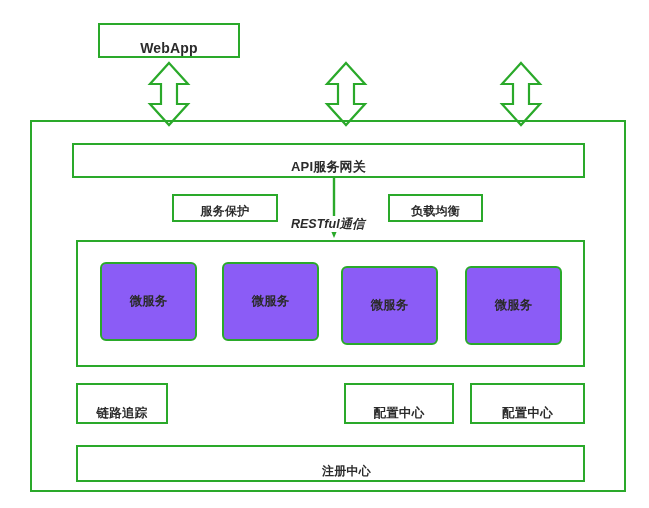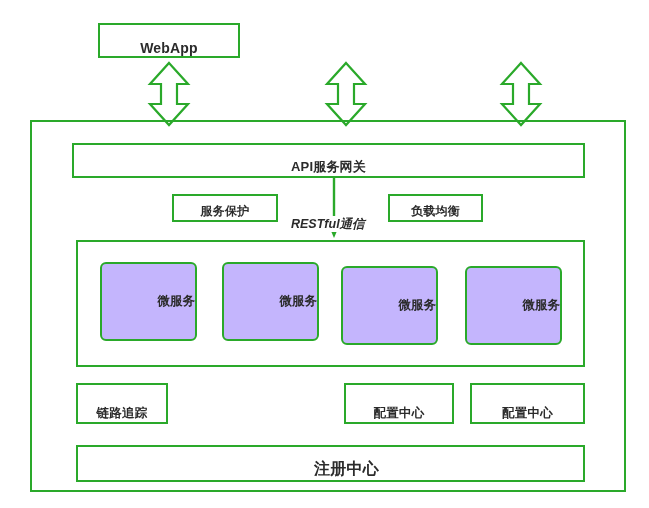--- a/index.html
+++ b/index.html
@@ -45,33 +45,33 @@
     position: absolute;
     box-sizing: border-box;
     border: 2px solid #2aa92a;
     background: #ffffff;
   }
   .ms-box {
     position: absolute;
     box-sizing: border-box;
     border: 2px solid #2aa92a;
     border-radius: 6px;
-    background: #c4b5fd;
+    background: #8b5cf6;
     display: flex;
     align-items: center;
-    justify-content: flex-end;
+    justify-content: center;
     font-size: 12.5px;
     font-weight: bold;
     color: #2b2b2b;
   }
   .infra-box {
     font-size: 12.5px;
   }
   .registry-box {
-    font-size: 16px;
+    font-size: 12px;
     padding-left: 32px;
   }
   .outer-frame {
     position: absolute;
     box-sizing: border-box;
     border: 2px solid #2aa92a;
     background: transparent;
   }
   .arrow-svg {
     position: absolute;

